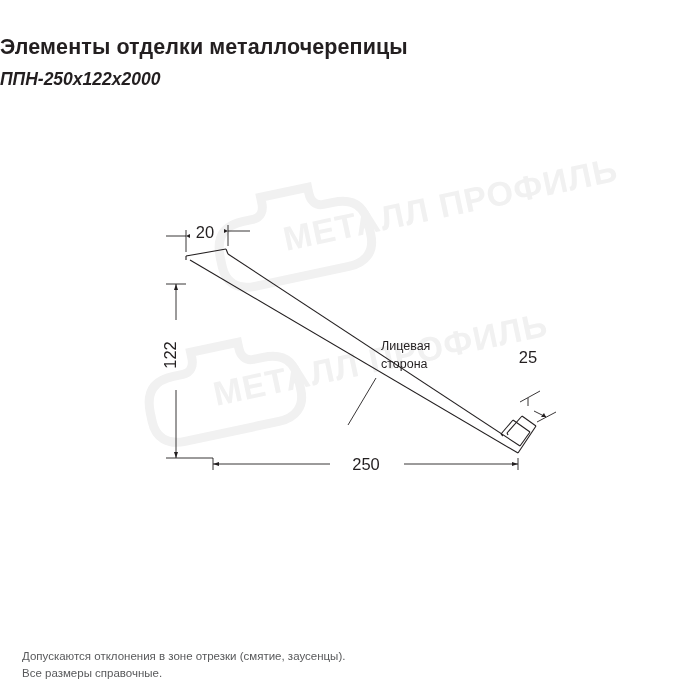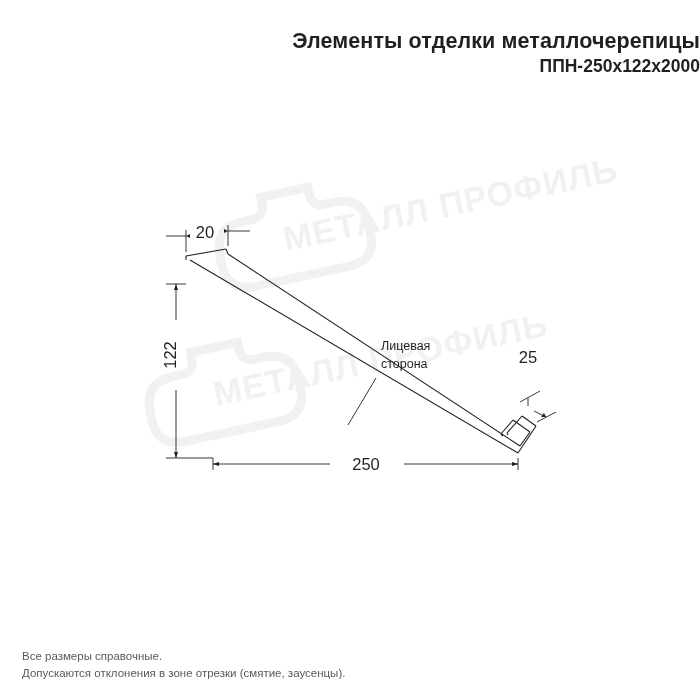--- a/index.html
+++ b/index.html
@@ -17,41 +17,42 @@
   }
   .page {
     position: absolute;
     left: 0; top: 0;
     width: 700px;
     height: 700px;
   }
   .titles {
     position: absolute;
     left: 0;
-    top: 28px;
+    top: 34px;
     width: 700px;
-    text-align: right;
+    text-align: left;
   }
   .title-main {
     font-size: 21.5px;
     font-weight: bold;
     letter-spacing: 0.1px;
     line-height: 26px;
   }
   .title-sub {
     font-size: 17.5px;
     font-weight: bold;
     margin-top: 29px;
     line-height: 22px;
   }
   .title-code {
     font-size: 17.5px;
     font-weight: bold;
-    margin-top: 1px;
+    margin-top: 8px;
     line-height: 22px;
+    font-style: italic;
   }
   .drawing {
     position: absolute;
     left: 0;
     top: 170px;
     width: 696px;
     height: 360px;
   }
   .watermarks {
     position: absolute;
@@ -168,17 +169,17 @@
       <text x="366" y="300" font-size="16.5" text-anchor="middle" fill="#231f20">250</text>
 
       <text x="528" y="193" font-size="16.5" text-anchor="middle" fill="#231f20">25</text>
 
       <text x="381" y="180" font-size="12.5" fill="#231f20">Лицевая</text>
       <text x="381" y="198" font-size="12.5" fill="#231f20">сторона</text>
     </svg>
   </div>
 
   <div class="footer">
+    <div>Допускаются отклонения в зоне отрезки (смятие, заусенцы).</div>
     <div>Все размеры справочные.</div>
-    <div>Допускаются отклонения в зоне отрезки (смятие, заусенцы).</div>
   </div>
 
 </div>
 
 </body></html>

